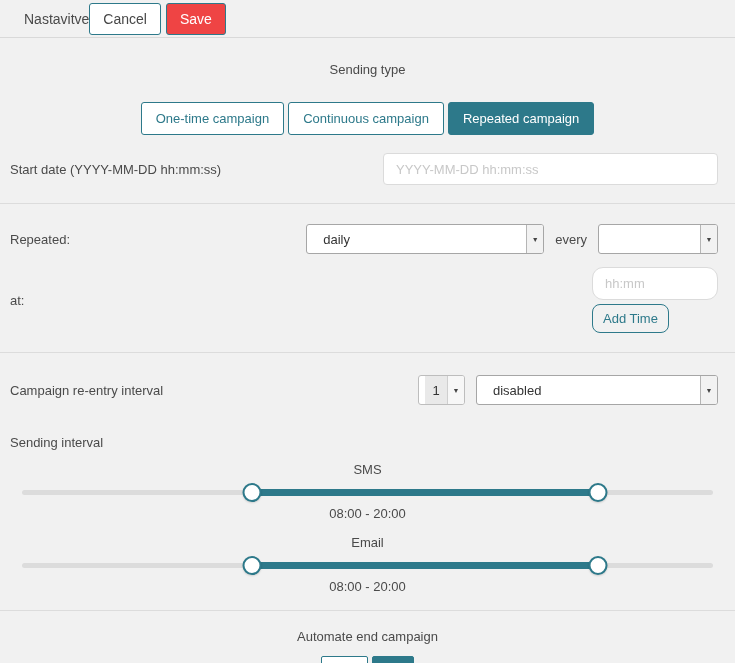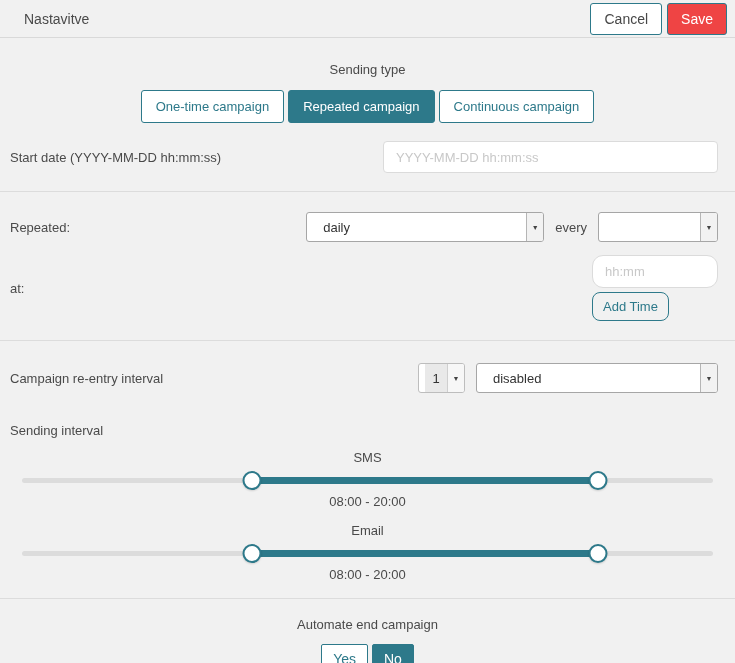--- a/index.html
+++ b/index.html
@@ -10,42 +10,41 @@
     font-family: "Liberation Sans", sans-serif;
     font-size: 13px;
     color: #4a4a4a;
     overflow: hidden;
   }
   
   .header {
     height: 38px;
     display: flex;
     align-items: center;
-    justify-content: space-between;
     padding: 0 8px 0 24px;
     border-bottom: 1px solid #d9d9d9;
   }
   .header .title { font-size: 14px; color: #4a4a4a; }
   .header-actions { display: flex; gap: 5px; }
   .btn {
     font-family: "Liberation Sans", sans-serif;
     font-size: 14px;
     height: 32px;
     padding: 0 13px;
     border-radius: 3px;
     border: 1px solid #2d798a;
     background: #fff;
     color: #474747;
     cursor: pointer;
   }
   .btn.filled { background: #ef4444; color: #fff; }
   
   .campaign-type { text-align: center; padding-top: 24px; }
   .section-label { font-size: 13px; color: #4a4a4a; }
-  .type-buttons { margin-top: 13px; display: inline-flex; gap: 4px; }
+  .type-buttons { margin-top: 25px; display: inline-flex; gap: 4px; }
   .type-btn {
     font-family: "Liberation Sans", sans-serif;
     font-size: 13px;
     height: 33px;
     padding: 0 14px;
     border-radius: 3px;
     border: 1px solid #2d798a;
     background: #fff;
     color: #2d798a;
     cursor: pointer;
@@ -182,22 +181,22 @@
   <div class="header-actions">
     <button class="btn">Cancel</button>
     <button class="btn filled">Save</button>
   </div>
 </div>
 
 <div class="campaign-type">
   <div class="section-label">Sending type</div>
   <div class="type-buttons">
     <button class="type-btn">One-time campaign</button>
+    <button class="type-btn">Continuous campaign</button>
     <button class="type-btn filled">Repeated campaign</button>
-    <button class="type-btn">Continuous campaign</button>
   </div>
 </div>
 
 <div class="row start-date-row">
   <span class="row-label">Start date (YYYY-MM-DD hh:mm:ss)</span>
   <input class="text-input" type="text" placeholder="YYYY-MM-DD hh:mm:ss" style="">
 </div>
 
 <hr class="divider">
 

